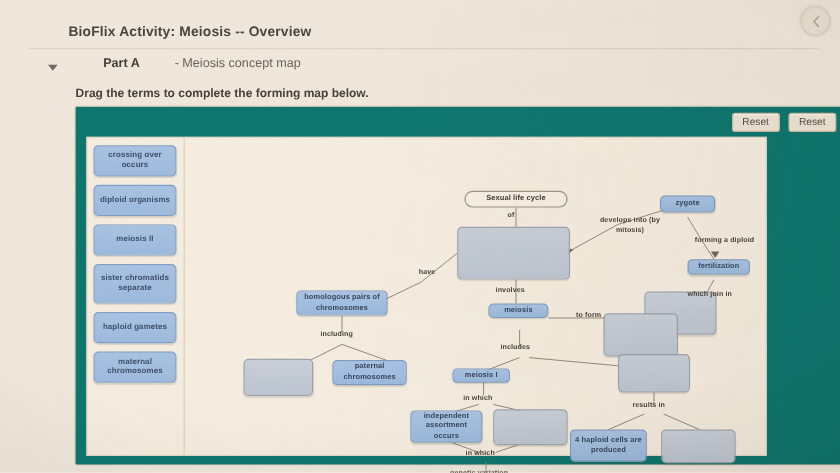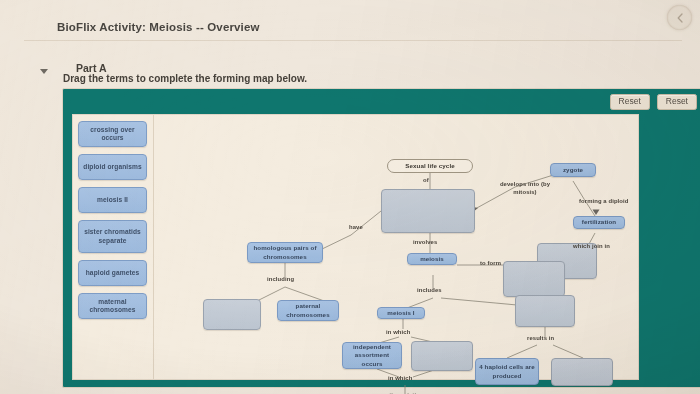--- a/index.html
+++ b/index.html
@@ -74,23 +74,22 @@
     position: absolute;
     top: 40px; left: 24px; right: 18px;
     height: 1px;
     background: #ded3c4;
   }
 
   
   .part-row {
     position: absolute;
     top: 47px; left: 40px;
-    display: flex; align-items: flex-end; gap: 15px;
-    white-space: nowrap;
-    margin-top: 15px;
+    display: flex; align-items: flex-end; gap: 25px;
+    white-space: nowrap;
   }
   .disclosure-tri {
     width: 0; height: 0;
     border-left: 4.5px solid transparent;
     border-right: 4.5px solid transparent;
     border-top: 5.5px solid #6f6a62;
     margin-top: 1px;
   }
   .part-label {
     font-size: 10.5px;
@@ -255,20 +254,21 @@
       <path d="M6 1 L2.2 5 L6 9" fill="none" stroke="#b3a797" stroke-width="1.3" stroke-linecap="round" stroke-linejoin="round"></path>
     </svg>
   </span>
 </div>
 
 <div class="title-rule"></div>
 
 <div class="part-row">
   <span class="disclosure-tri"></span>
   <span class="part-label">Part A</span>
+  <span class="part-sub">- Meiosis concept map</span>
 </div>
 
 <div class="instruction">Drag the terms to complete the forming map below.</div>
 
 <div class="activity-panel">
 
   <div class="toolbar">
     <div class="tool-btn">Reset</div>
     <div class="tool-btn">Reset</div>
   </div>

